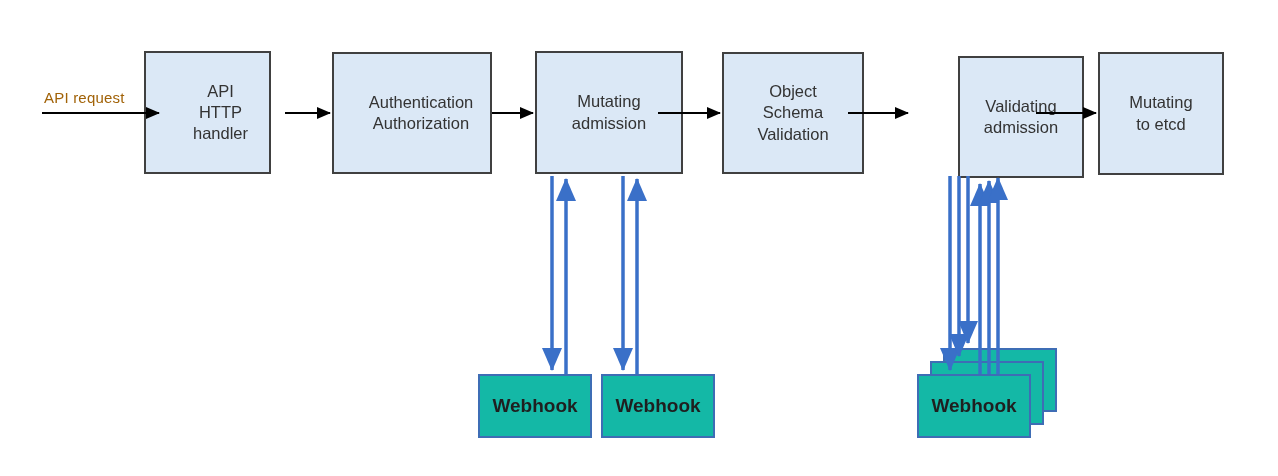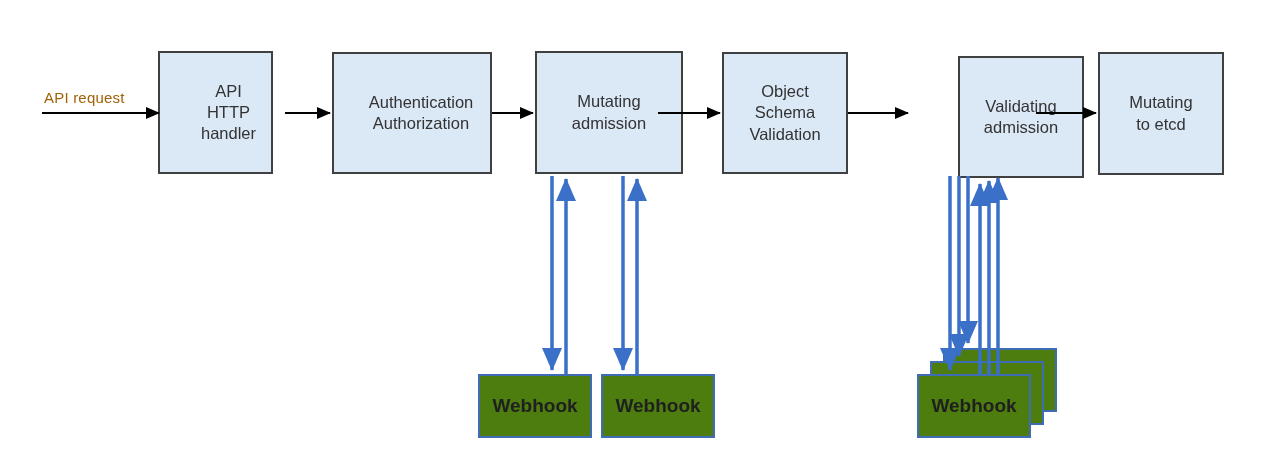--- a/index.html
+++ b/index.html
@@ -16,21 +16,21 @@
     border:2px solid #404040;
     box-sizing:border-box;
     display:flex;align-items:center;justify-content:center;
     text-align:center;
     font-size:16.5px;line-height:1.28;
     color:#333333;
     white-space:pre-line;
   }
   .webhook{
     position:absolute;
-    background:#4d7c0f;
+    background:#14b8a6;
     border:2px solid #3e6db5;
     box-sizing:border-box;
     display:flex;align-items:center;justify-content:center;
     text-align:center;
     font-size:19px;font-weight:600;
     color:#1f1f1f;
   }
   .src-label{
     position:absolute;
     left:44px;top:89px;
@@ -43,37 +43,37 @@
     pointer-events:none;
   }
 </style>
 </head>
 <body>
 
 <div class="canvas">
 
   <div class="src-label">API request</div>
 
-  <div class="node" style="left:158px;top:51px;width:115px;height:123px;padding-left:26px;">
+  <div class="node" style="left:144px;top:51px;width:127px;height:123px;padding-left:26px;">
     <span>API
 HTTP
 handler</span>
   </div>
 
   <div class="node" style="left:332px;top:52px;width:160px;height:122px;padding-left:18px;">
     <span>Authentication
 Authorization</span>
   </div>
 
   <div class="node" style="left:535px;top:51px;width:148px;height:123px;">
     <span>Mutating
 admission</span>
   </div>
 
-  <div class="node" style="left:722px;top:52px;width:126px;height:122px;">
+  <div class="node" style="left:722px;top:52px;width:142px;height:122px;">
     <span>Object
 Schema
 Validation</span>
   </div>
 
   <div class="node" style="left:910px;top:56px;width:126px;height:122px;margin-left:48px;">
     <span>Validating
 admission</span>
   </div>
 

